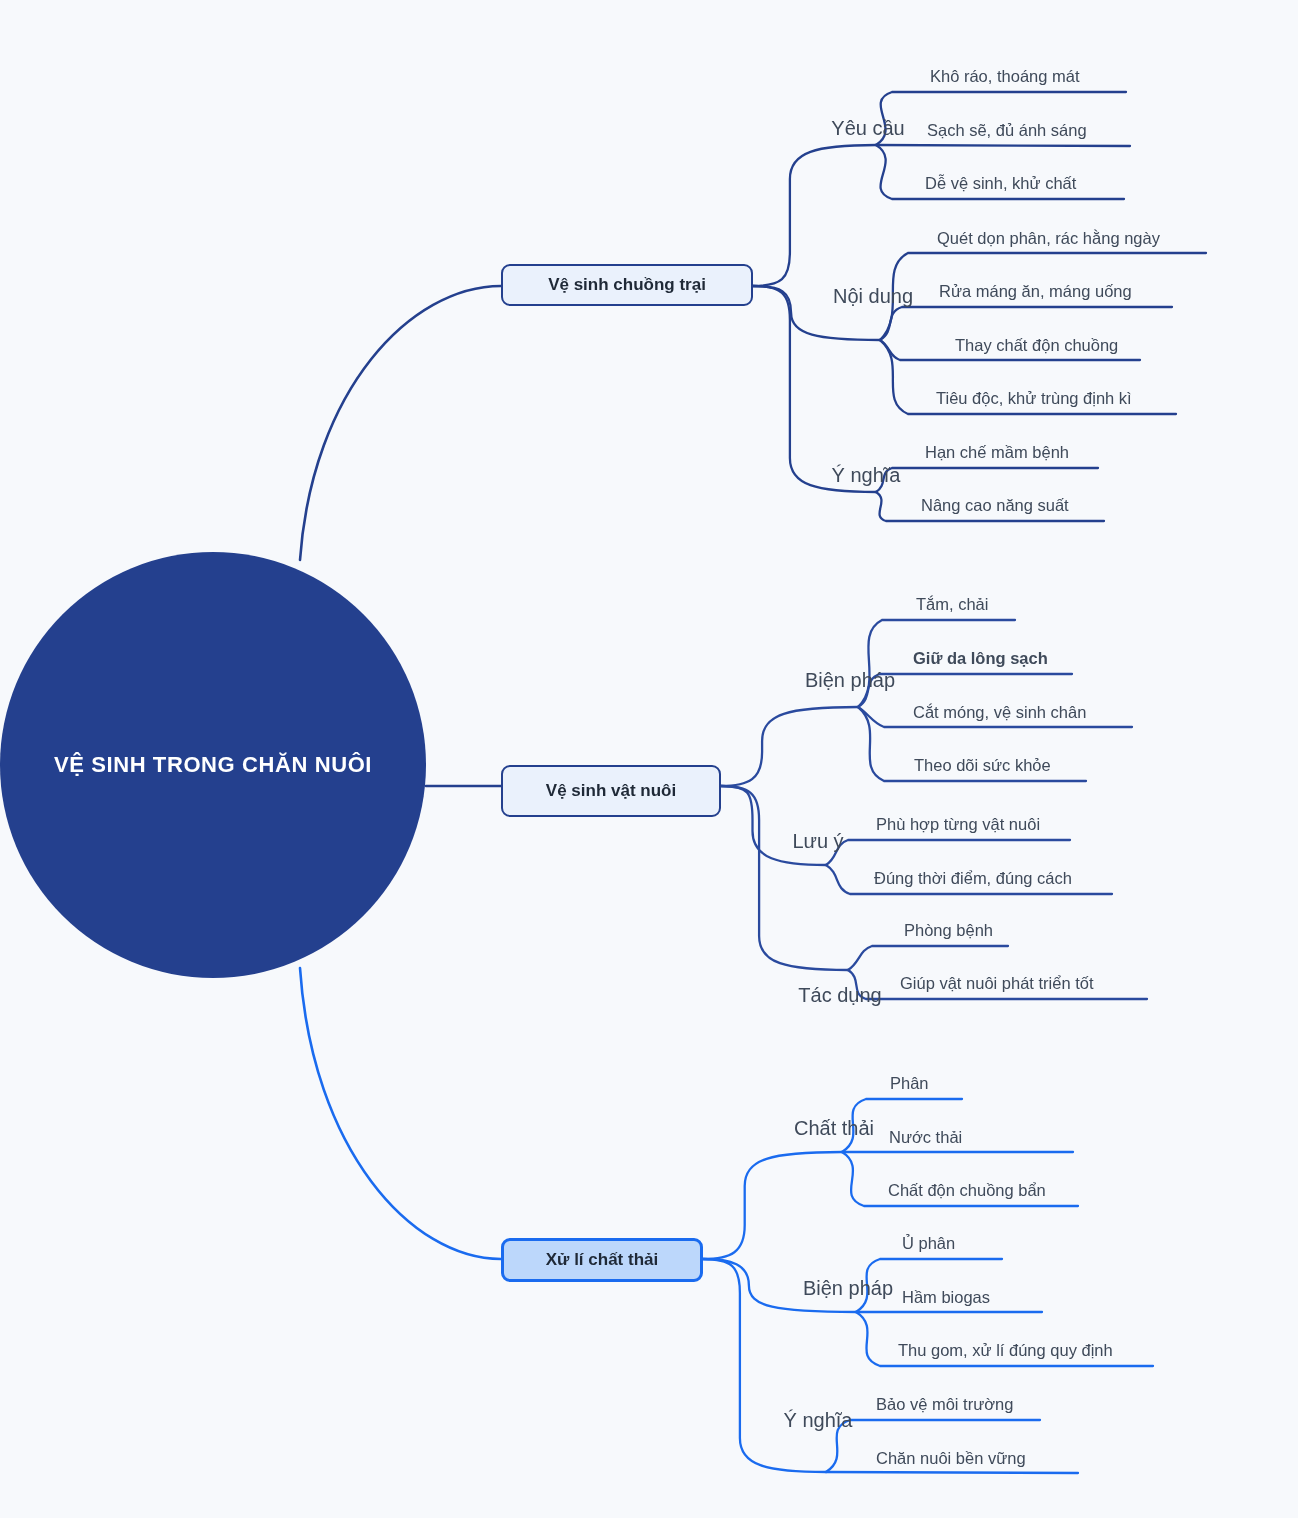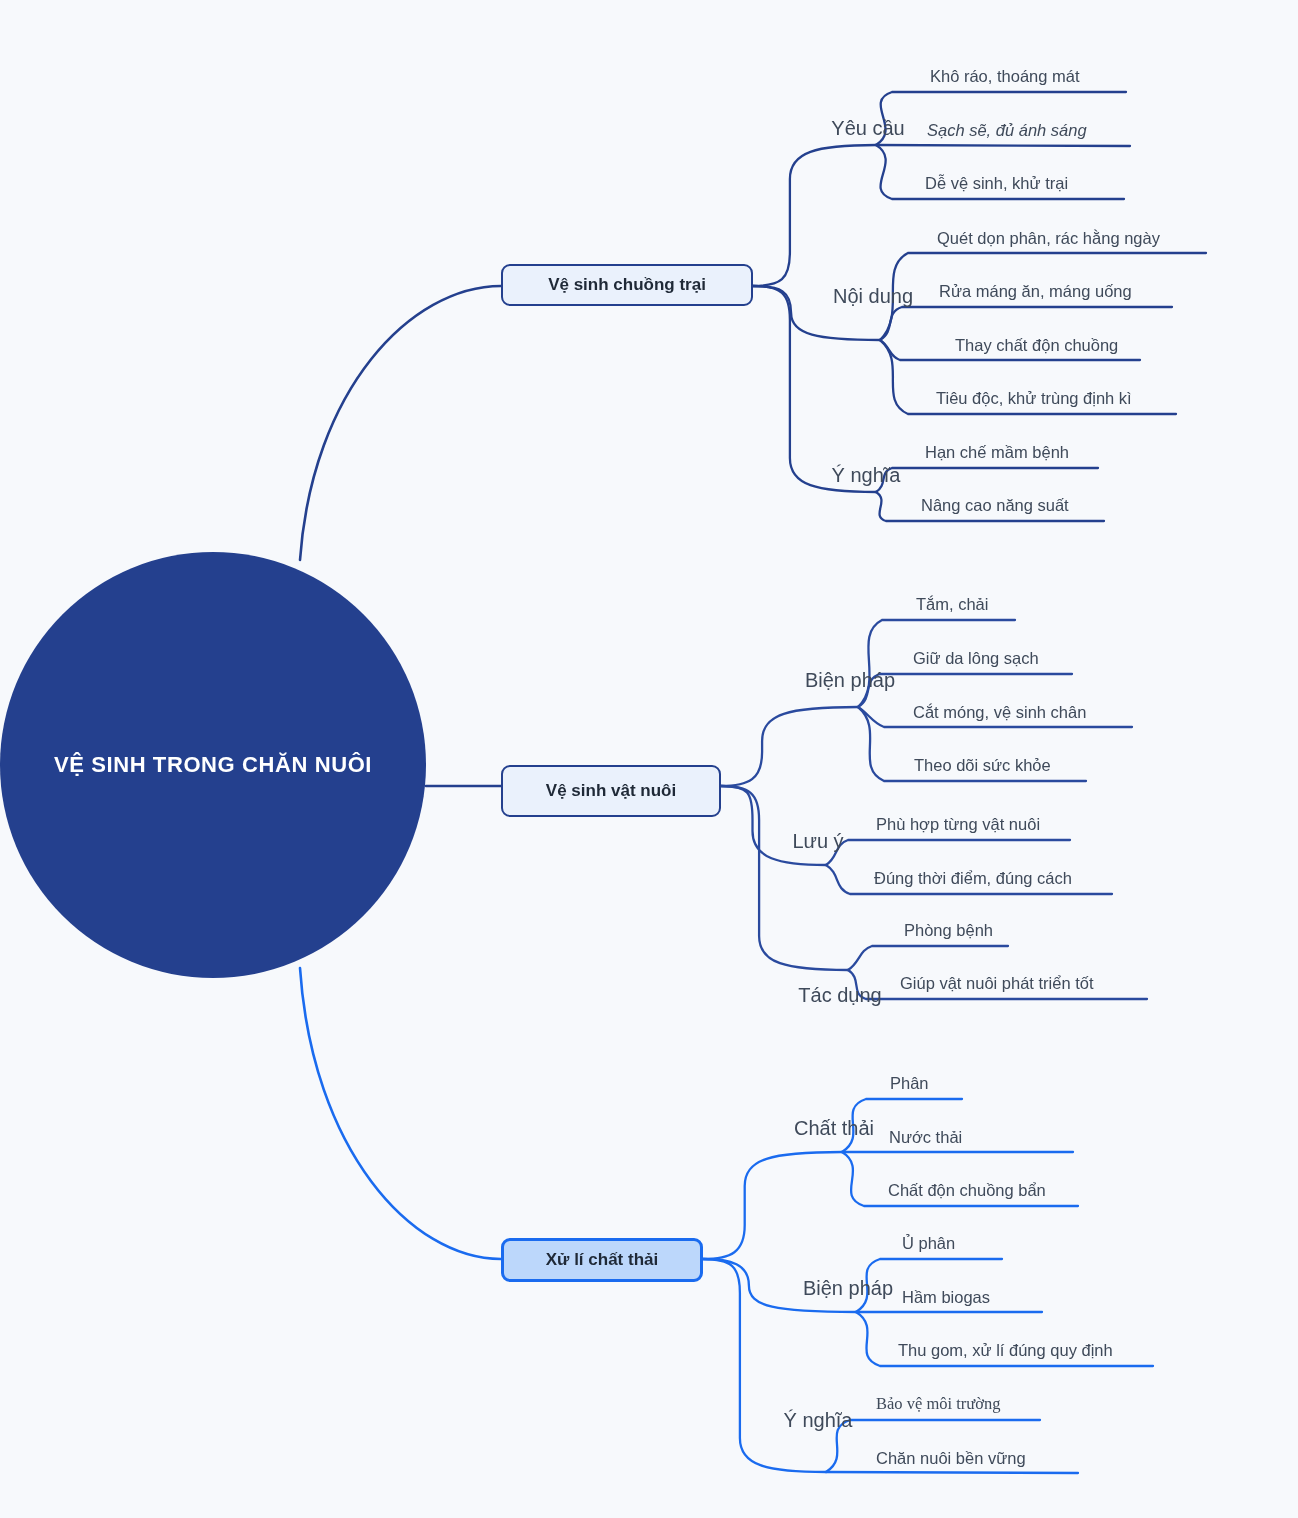--- a/index.html
+++ b/index.html
@@ -272,48 +272,48 @@
         <div class="branch-box tone-navy" style="left: 501px; top: 765px; min-width: 220px; height: 52px; text-align: center;">
           <span>Vệ sinh vật nuôi</span>
         </div>
         <div class="branch-box tone-bright" style="left: 501px; top: 1238px; min-width: 202px; height: 44px;">
           <span>Xử lí chất thải</span>
         </div>
       </div>
     <div id="label-host">
         <div class="sub-label" style="left: 868px; top: 140px; color: rgb(63, 74, 90);">Yêu cầu</div>
         <div class="leaf-label" style="left: 930px; top: 86px; color: rgb(63, 74, 90);">Khô ráo, thoáng mát</div>
-        <div class="leaf-label" style="left: 927px; top: 140px; color: rgb(63, 74, 90); font-style: italic;">Sạch sẽ, đủ ánh sáng</div>
-        <div class="leaf-label" style="left: 925px; top: 193px; color: rgb(63, 74, 90);">Dễ vệ sinh, khử trại</div>
+        <div class="leaf-label" style="left: 927px; top: 140px; color: rgb(63, 74, 90);">Sạch sẽ, đủ ánh sáng</div>
+        <div class="leaf-label" style="left: 925px; top: 193px; color: rgb(63, 74, 90);">Dễ vệ sinh, khử chất</div>
         <div class="sub-label" style="left: 873px; top: 308px; color: rgb(63, 74, 90);">Nội dung</div>
         <div class="leaf-label" style="left: 937px; top: 248px; color: rgb(63, 74, 90);">Quét dọn phân, rác hằng ngày</div>
         <div class="leaf-label" style="left: 939px; top: 301px; color: rgb(63, 74, 90);">Rửa máng ăn, máng uống</div>
         <div class="leaf-label" style="left: 955px; top: 355px; color: rgb(63, 74, 90);">Thay chất độn chuồng</div>
         <div class="leaf-label" style="left: 936px; top: 408px; color: rgb(63, 74, 90);">Tiêu độc, khử trùng định kì</div>
         <div class="sub-label" style="left: 866px; top: 487px; color: rgb(63, 74, 90);">Ý nghĩa</div>
         <div class="leaf-label" style="left: 925px; top: 462px; color: rgb(63, 74, 90);">Hạn chế mầm bệnh</div>
         <div class="leaf-label" style="left: 921px; top: 515px; color: rgb(63, 74, 90);">Nâng cao năng suất</div>
         <div class="sub-label" style="left: 850px; top: 692px; color: rgb(63, 74, 90);">Biện pháp</div>
         <div class="leaf-label" style="left: 916px; top: 614px; color: rgb(63, 74, 90);">Tắm, chải</div>
-        <div class="leaf-label" style="left: 913px; top: 668px; color: rgb(63, 74, 90);">Giữ da lông sạch</div>
+        <div class="leaf-label" style="left: 913px; top: 668px; color: rgb(63, 74, 90); font-weight: bold;">Giữ da lông sạch</div>
         <div class="leaf-label" style="left: 913px; top: 722px; color: rgb(63, 74, 90);">Cắt móng, vệ sinh chân</div>
         <div class="leaf-label" style="left: 914px; top: 775px; color: rgb(63, 74, 90);">Theo dõi sức khỏe</div>
         <div class="sub-label" style="left: 818px; top: 853px; color: rgb(63, 74, 90);">Lưu ý</div>
         <div class="leaf-label" style="left: 876px; top: 834px; color: rgb(63, 74, 90);">Phù hợp từng vật nuôi</div>
         <div class="leaf-label" style="left: 874px; top: 888px; color: rgb(63, 74, 90);">Đúng thời điểm, đúng cách</div>
         <div class="sub-label" style="left: 840px; top: 959px; color: rgb(63, 74, 90); margin-top: 48px;">Tác dụng</div>
         <div class="leaf-label" style="left: 904px; top: 940px; color: rgb(63, 74, 90);">Phòng bệnh</div>
         <div class="leaf-label" style="left: 900px; top: 993px; color: rgb(63, 74, 90);">Giúp vật nuôi phát triển tốt</div>
         <div class="sub-label" style="left: 834px; top: 1140px; color: rgb(63, 74, 90);">Chất thải</div>
         <div class="leaf-label" style="left: 890px; top: 1093px; color: rgb(63, 74, 90);">Phân</div>
         <div class="leaf-label" style="left: 889px; top: 1147px; color: rgb(63, 74, 90);">Nước thải</div>
         <div class="leaf-label" style="left: 888px; top: 1200px; color: rgb(63, 74, 90);">Chất độn chuồng bẩn</div>
         <div class="sub-label" style="left: 848px; top: 1300px; color: rgb(63, 74, 90);">Biện pháp</div>
         <div class="leaf-label" style="left: 902px; top: 1253px; color: rgb(63, 74, 90);">Ủ phân</div>
         <div class="leaf-label" style="left: 902px; top: 1307px; color: rgb(63, 74, 90);">Hầm biogas</div>
         <div class="leaf-label" style="left: 898px; top: 1360px; color: rgb(63, 74, 90);">Thu gom, xử lí đúng quy định</div>
         <div class="sub-label" style="left: 818px; top: 1432px; color: rgb(63, 74, 90);">Ý nghĩa</div>
-        <div class="leaf-label" style="left: 876px; top: 1414px; color: rgb(63, 74, 90); font-family: Liberation Serif, serif;">Bảo vệ môi trường</div>
+        <div class="leaf-label" style="left: 876px; top: 1414px; color: rgb(63, 74, 90);">Bảo vệ môi trường</div>
         <div class="leaf-label" style="left: 876px; top: 1468px; color: rgb(63, 74, 90);">Chăn nuôi bền vững</div>
       </div>
 
   </div>
 </div>
 
 </body></html>

